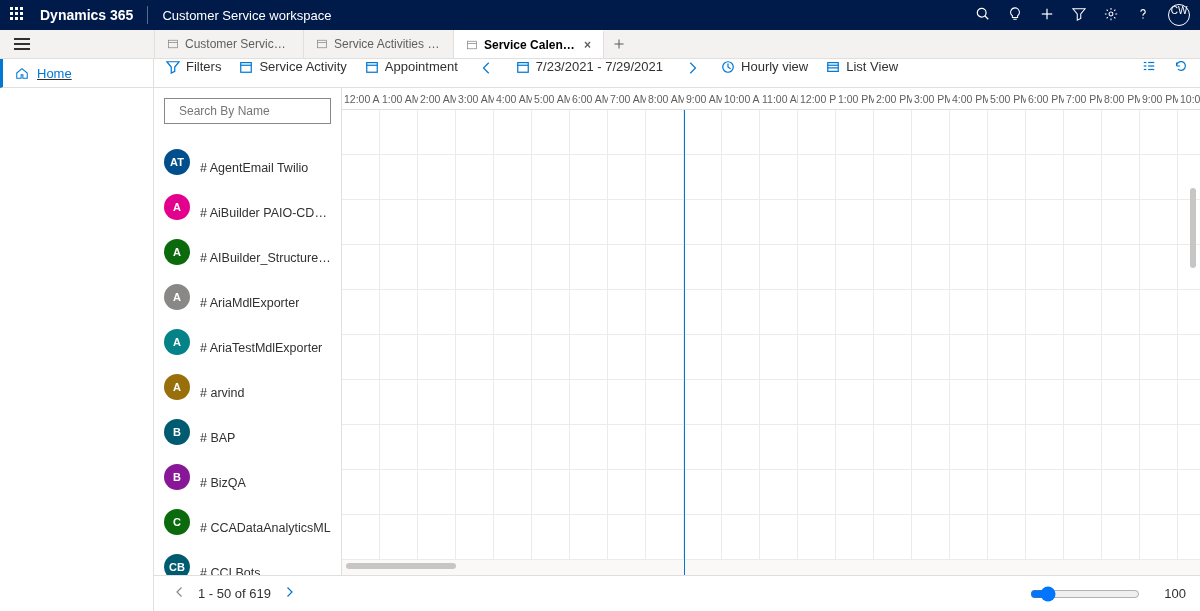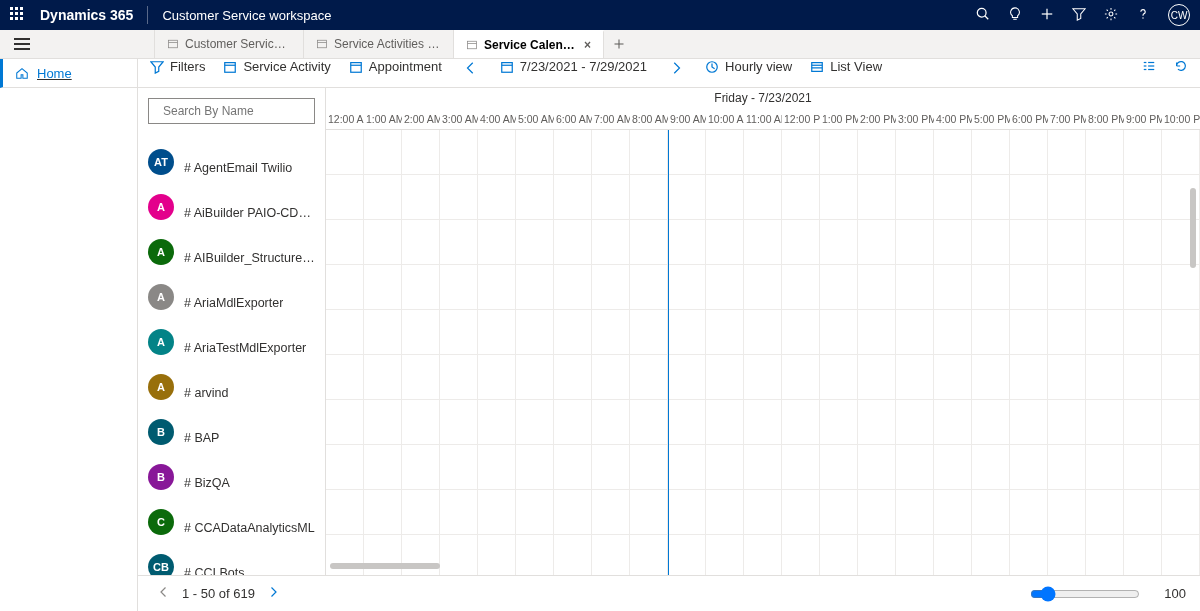--- a/index.html
+++ b/index.html
@@ -8,39 +8,39 @@
   
   .topbar { height: 30px; background: #001a4a; color: #fff; display: flex; align-items: center; padding: 0 10px; }
   .waffle { width: 16px; height: 16px; display: grid; grid-template-columns: repeat(3,3px); grid-template-rows: repeat(3,3px); gap: 2px; margin-right: 14px; cursor: pointer; }
   .waffle div { background: #fff; }
   .brand { font-weight: 600; font-size: 14px; margin-right: 14px; }
   .divider-v { width: 1px; height: 18px; background: rgba(255,255,255,0.35); margin-right: 14px; }
   .workspace { font-size: 13px; }
   .top-spacer { flex: 1; }
   .top-icons { display: flex; gap: 18px; align-items: center; }
   .top-icons span, .top-icons svg { cursor: pointer; color: #fff; fill: #fff; }
-  .avatar-circle { width: 22px; height: 22px; border: 1px solid #fff; border-radius: 50%; display: flex; align-items: center; justify-content: center; font-size: 10px; }
+  .avatar-circle { width: 22px; height: 22px; border: 1px solid #fff; border-radius: 50%; display: flex; align-items: flex-start; justify-content: center; font-size: 10px; }
 
   
   .tabstrip { height: 29px; background: #f3f2f1; display: flex; align-items: stretch; border-bottom: 1px solid #e1dfdd; }
   .hamburger-cell { width: 44px; display: flex; align-items: center; justify-content: center; cursor: pointer; }
   .hamburger { width: 16px; height: 12px; display: flex; flex-direction: column; justify-content: space-between; }
   .hamburger div { height: 2px; background: #323130; }
   .tabs { display: flex; margin-left: 110px; }
   .tab { display: flex; align-items: center; gap: 6px; padding: 0 12px; border-right: 1px solid #e1dfdd; font-size: 12px; color: #605e5c; background: #f3f2f1; cursor: pointer; max-width: 150px; }
   .tab.inactive-first { border-left: 1px solid #e1dfdd; }
   .tab.active { background: #fff; color: #000; font-weight: 600; border-top: 2px solid transparent; }
   .tab .close { margin-left: auto; color: #605e5c; }
   .tab-plus { width: 30px; display: flex; align-items: center; justify-content: center; cursor: pointer; color: #605e5c; }
   .tab-icon { width: 12px; height: 12px; flex-shrink: 0; }
   .tab-label { white-space: nowrap; overflow: hidden; text-overflow: ellipsis; }
 
   
   .columns { display: flex; height: calc(611px - 30px - 29px); }
-  .leftnav { width: 138px; border-right: 1px solid #e1dfdd; background: #fff; text-decoration: underline; }
+  .leftnav { width: 154px; border-right: 1px solid #e1dfdd; background: #fff; text-decoration: underline; }
   .home-row { height: 29px; display: flex; align-items: center; gap: 8px; padding: 0 12px; border-left: 3px solid #0078d4; color: #0078d4; cursor: pointer; border-bottom: 1px solid #e1dfdd; }
   .home-row svg { fill: #0078d4; }
 
   .rightpane { flex: 1; display: flex; flex-direction: column; min-width: 0; }
 
   
   .cmdbar { height: 29px; border-bottom: 1px solid #e1dfdd; display: flex; align-items: flex-start; padding: 0 12px; gap: 18px; font-size: 13px; }
   .cmdbar .grp { display: flex; align-items: center; gap: 6px; cursor: pointer; }
   .cmdbar svg { width: 14px; height: 14px; }
   .blue-stroke { stroke: #0078d4; fill: none; stroke-width: 1.4; }
@@ -319,21 +319,20 @@
               <div class="ellipsis"># CCADataAnalyticsML</div>
             </div>
             <div class="resource-row">
               <div class="av" style="background:#005b70">CB</div>
               <div class="ellipsis"># CCI Bots</div>
             </div>
           </div>
       </div>
 
       <div class="timeline-pane">
-        <div class="day-header">Friday - 7/23/2021</div>
         <div class="hour-header" id="hour-header">
             <div class="hour-cell">12:00 AM</div>
             <div class="hour-cell">1:00 AM</div>
             <div class="hour-cell">2:00 AM</div>
             <div class="hour-cell">3:00 AM</div>
             <div class="hour-cell">4:00 AM</div>
             <div class="hour-cell">5:00 AM</div>
             <div class="hour-cell">6:00 AM</div>
             <div class="hour-cell">7:00 AM</div>
             <div class="hour-cell">8:00 AM</div>

